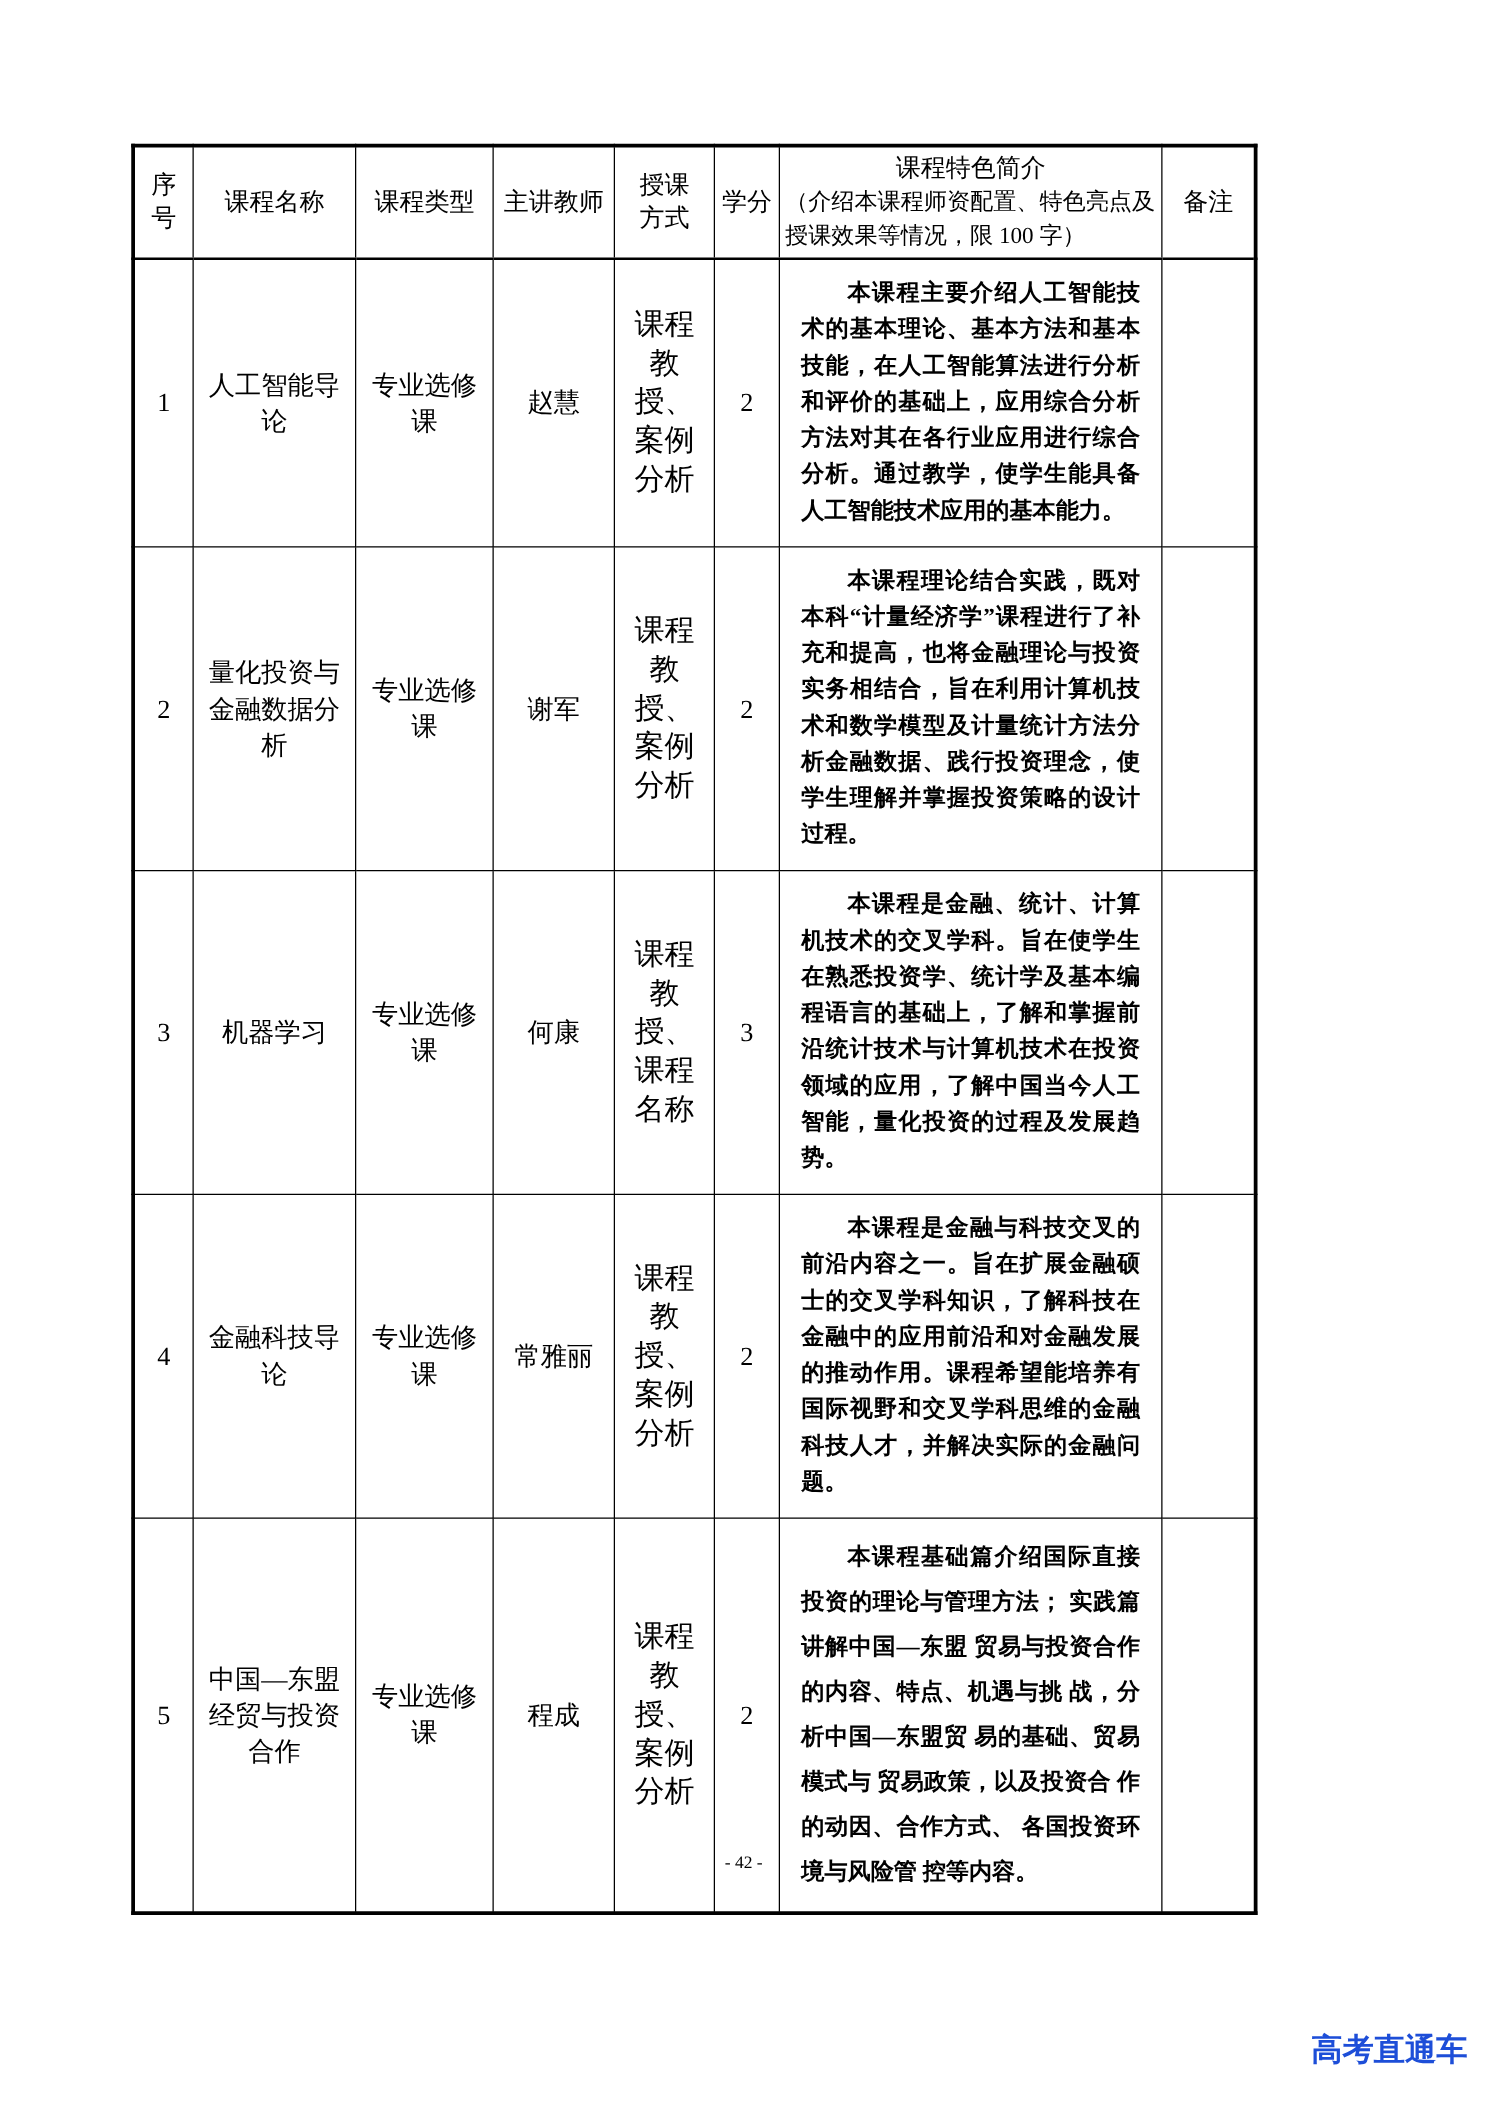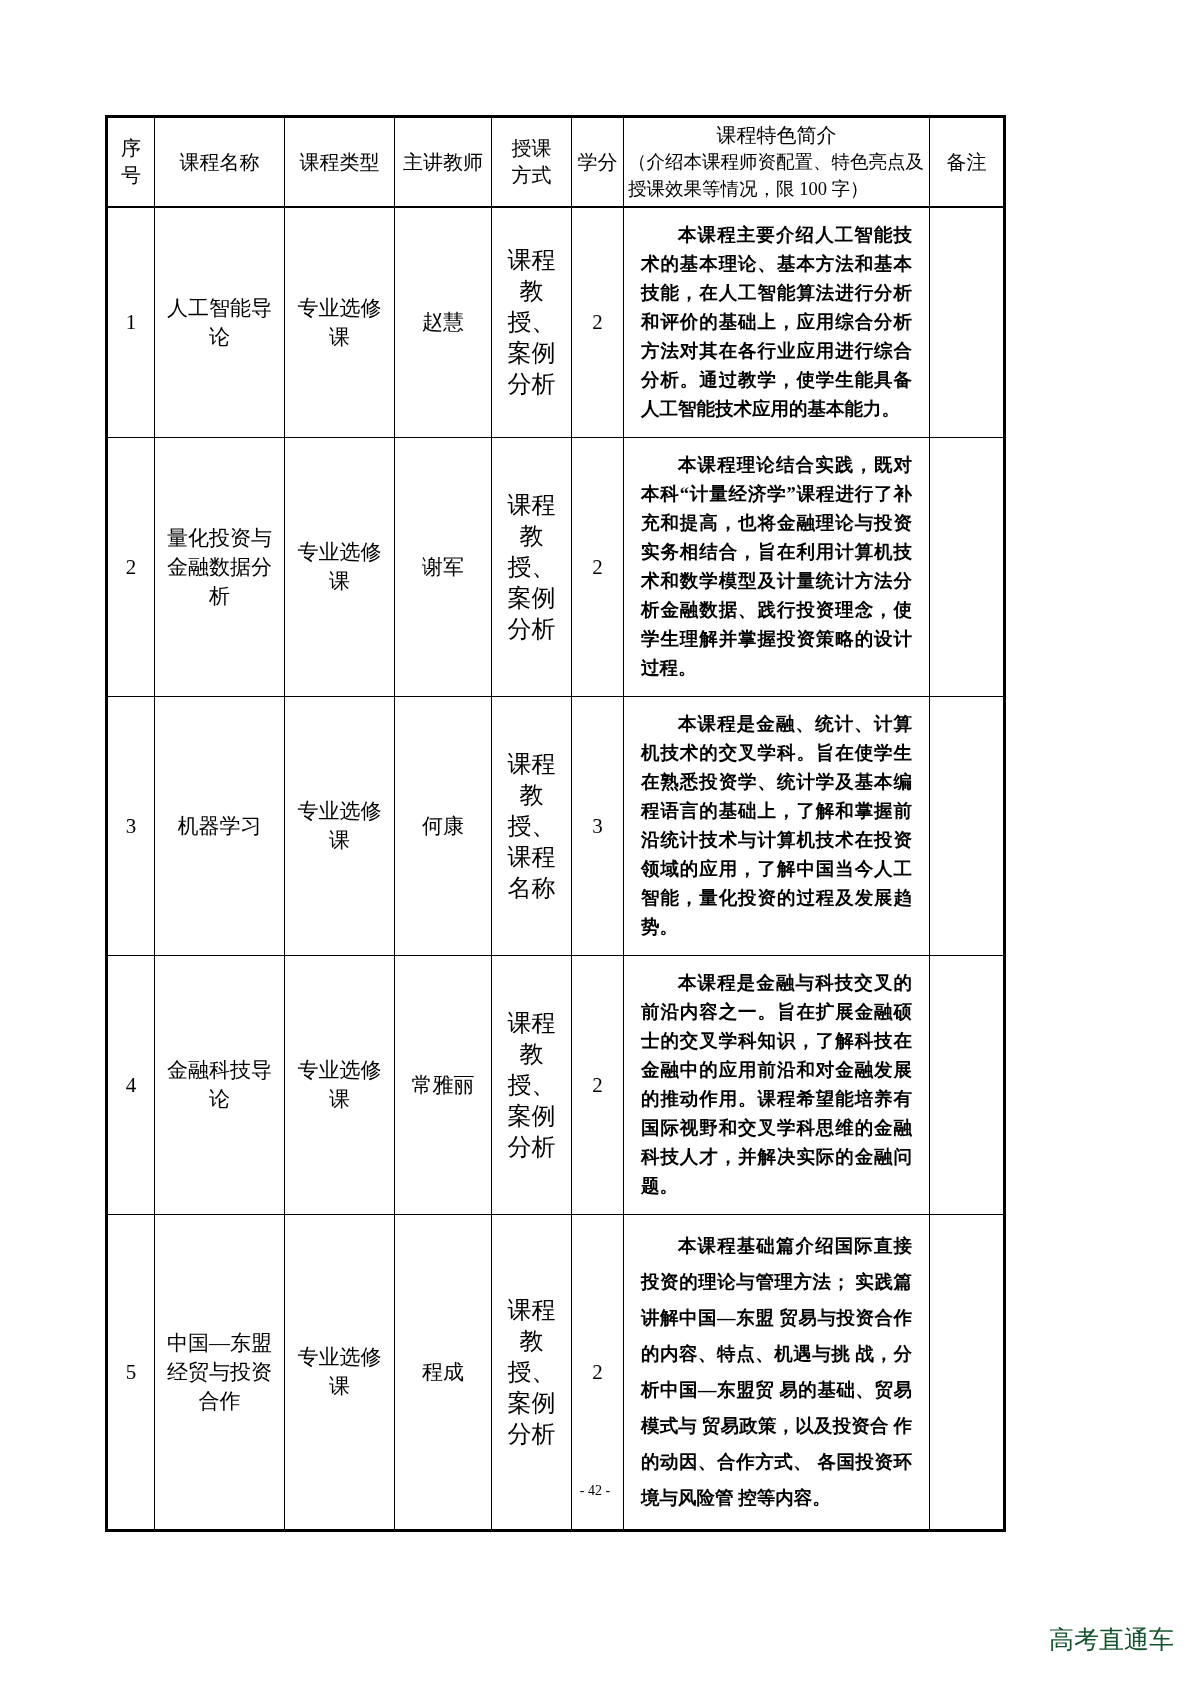--- a/index.html
+++ b/index.html
@@ -34,22 +34,23 @@
   .r1{height:206px;} .r2{height:204px;} .r3{height:206px;} .r4{height:206px;}
   .r5{height:315px;}
   .r5 .cell-intro{line-height:36px;}
   .hdr .narrow{padding:4px 13px;}
   .page-number{
     position:absolute;left:0;top:1483px;width:100%;
     text-align:center;font-size:14px;
   }
   .watermark{
     position:absolute;right:16px;top:1623px;
-    font-size:25px;color:#14532d;
+    font-size:25px;color:#1d4ed8;
     font-family:"Liberation Sans","DejaVu Sans",sans-serif;
+    font-weight:bold;
   }
 </style>
 </head>
 <body>
 
 <table class="courses">
   <colgroup>
     <col style="width:48px">
       <col style="width:130px">
       <col style="width:110px">

